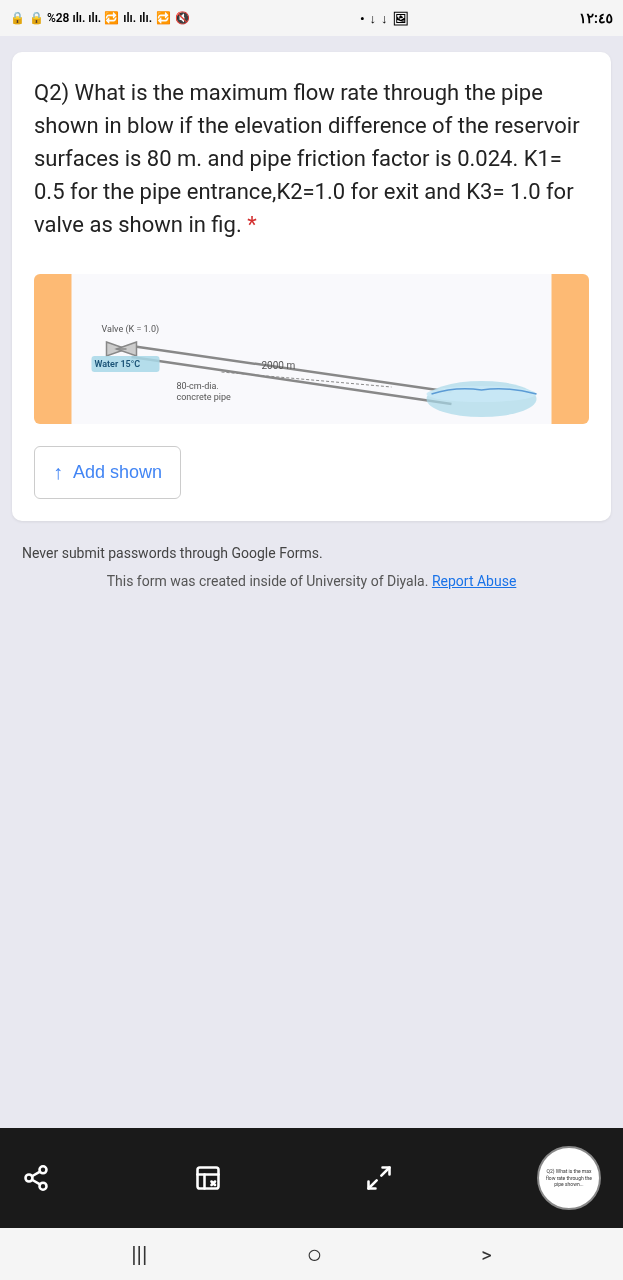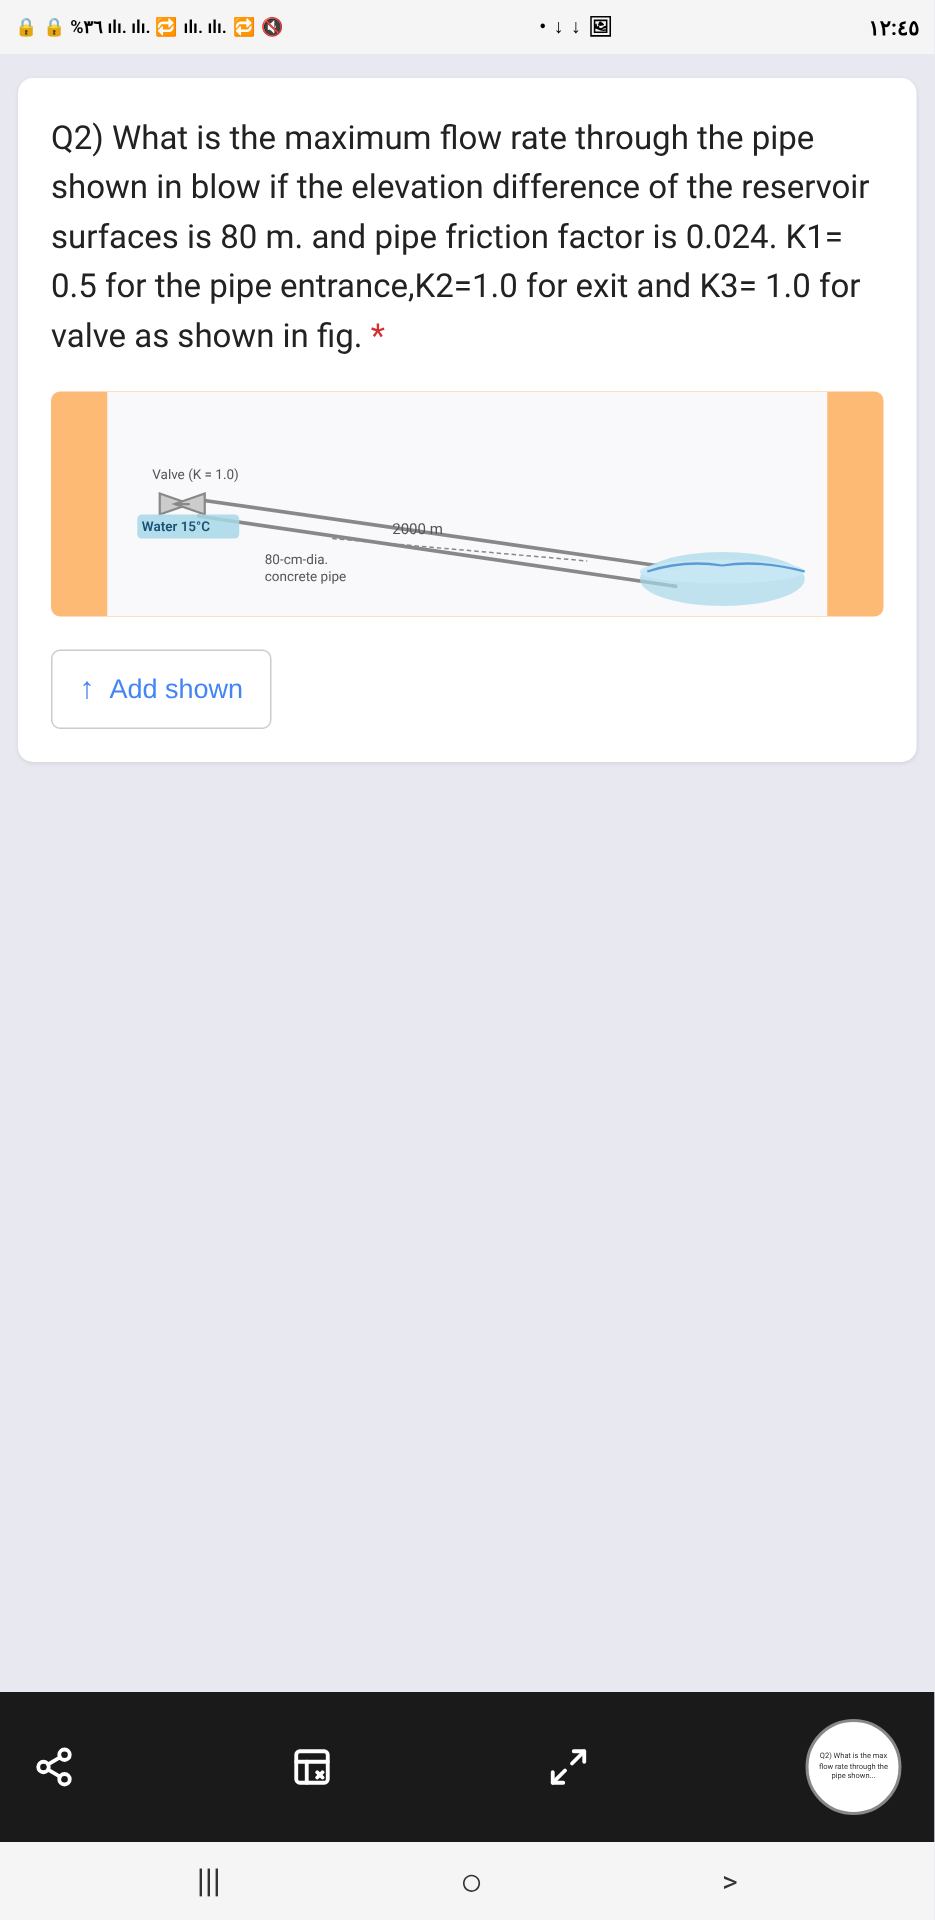--- a/index.html
+++ b/index.html
@@ -56,21 +56,21 @@
       border-radius: 10px;
       padding: 24px 22px 22px 22px;
       box-shadow: 0 1px 3px rgba(0,0,0,0.08);
     }
 
     .question-text {
       font-size: 22px;
       line-height: 1.5;
       color: #222;
       font-weight: 400;
-      margin-bottom: 20px;
+      margin-bottom: 33px;
     }
 
     .required-star {
       color: #d32f2f;
     }
 
     
     .diagram-container {
       width: 100%;
       margin-bottom: 22px;
@@ -208,21 +208,21 @@
       cursor: pointer;
       padding: 8px 28px;
     }
   </style>
 </head>
 <body>
 
 <div class="status-bar">
   <div class="status-left">
     <span>🔒</span>
-    <span>🔒 %٣٦ ılı. ılı. 🔁</span>
+    <span>🔒 %28 ılı. ılı. 🔁</span>
     <span>ılı. ılı.</span>
     <span>🔁</span>
     <span>🔇</span>
   </div>
   <div class="status-icons">
     <span>•</span>
     <span>↓</span>
     <span>↓</span>
     <span>🖼</span>
   </div>
@@ -269,20 +269,28 @@
       </svg>
     </div>
 
     <button class="add-file-btn">
       <span style="font-size:20px;">↑</span>
       <span>Add shown</span>
     </button>
   </div>
 
 
+  <div class="footer-section">
+    <div class="never-submit">Never submit passwords through Google Forms.</div>
+    <div class="created-by">
+      <span>This form was created inside of University of Diyala.</span>
+      <span> </span>
+      <span class="report-abuse">Report Abuse</span>
+    </div>
+  </div>
 
 </div>
 
 <div class="bottom-bar">
   <div class="bottom-icon">
 
     <svg width="28" height="28" viewBox="0 0 24 24" fill="none" stroke="#fff" stroke-width="2.2" stroke-linecap="round" stroke-linejoin="round">
       <circle cx="18" cy="5" r="3"></circle>
       <circle cx="6" cy="12" r="3"></circle>
       <circle cx="18" cy="19" r="3"></circle>

